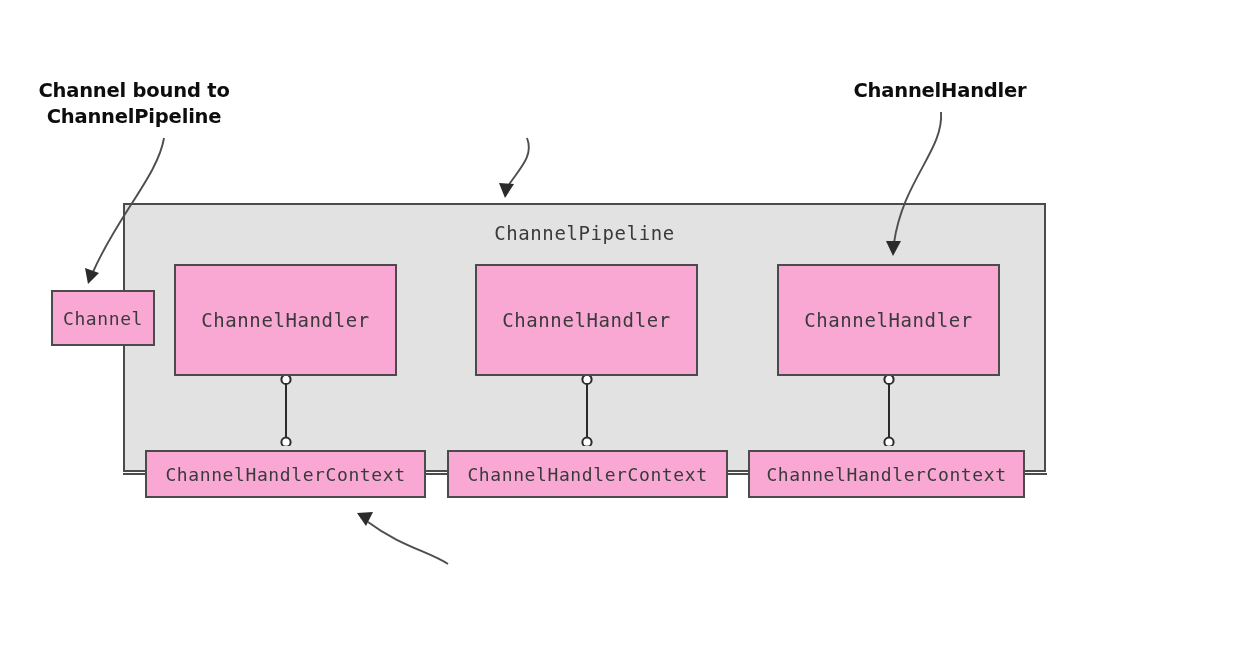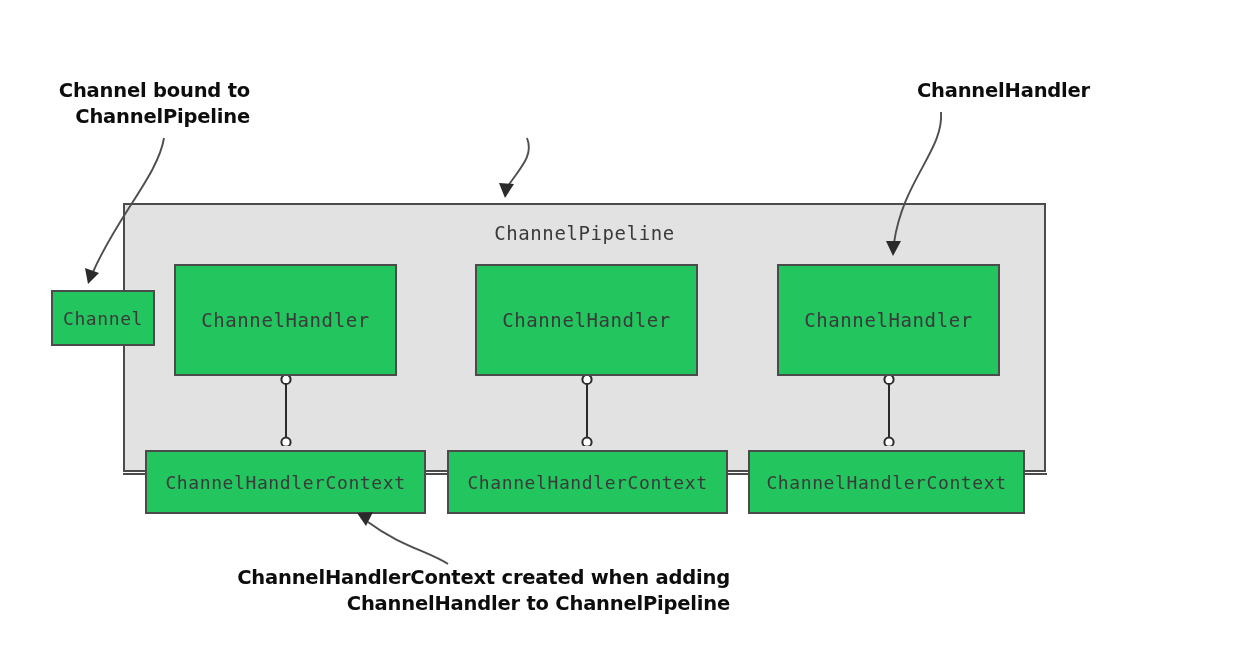--- a/index.html
+++ b/index.html
@@ -17,21 +17,21 @@
   }
 
   
   .callout {
     position: absolute;
     font-family: "DejaVu Sans", "Liberation Sans", sans-serif;
     font-weight: bold;
     font-size: 19.5px;
     line-height: 1.32;
     color: #0d0d0d;
-    text-align: right;
+    text-align: center;
     letter-spacing: -0.2px;
     white-space: pre;
   }
   #callout-left   { left: 18px;  top: 78px;  width: 232px; }
   #callout-center { left: 330px; top: 78px;  width: 400px; }
   #callout-right  { left: 790px; top: 78px;  width: 300px; }
   #callout-bottom { left: 180px; top: 565px; width: 550px; }
 
   
   #pipeline-box {
@@ -52,21 +52,21 @@
     text-align: center;
     font-family: "DejaVu Sans Mono", "Liberation Mono", monospace;
     font-size: 19px;
     color: #3a3a3a;
     letter-spacing: 0.6px;
   }
 
   
   .dbox {
     position: absolute;
-    background: #22c55e;
+    background: #f9a8d4;
     border: 2px solid #4b4b4b;
     box-sizing: border-box;
     display: flex;
     align-items: center;
     justify-content: center;
     font-family: "DejaVu Sans Mono", "Liberation Mono", monospace;
     color: #3a3a3a;
     letter-spacing: 0.6px;
   }
 
@@ -87,21 +87,21 @@
     font-size: 19px;
     z-index: 4;
   }
   #handler-box-1 { left: 174px; width: 223px; }
   #handler-box-2 { left: 475px; width: 223px; }
   #handler-box-3 { left: 777px; width: 223px; }
 
   
   .context-box {
     top: 450px;
-    height: 64px;
+    height: 48px;
     font-size: 18px;
     z-index: 6;
   }
   #context-box-1 { left: 145px; width: 281px; }
   #context-box-2 { left: 447px; width: 281px; }
   #context-box-3 { left: 748px; width: 277px; }
 
   
   .connector {
     position: absolute;
@@ -176,22 +176,20 @@
   </svg>
   <svg class="connector" id="connector-3" viewBox="0 0 14 70">
     <line x1="7" y1="5" x2="7" y2="65" stroke="#2b2b2b" stroke-width="2"></line>
     <circle cx="7" cy="3.4" r="4.6" fill="#ffffff" stroke="#2b2b2b" stroke-width="2"></circle>
     <circle cx="7" cy="66.2" r="4.6" fill="#ffffff" stroke="#2b2b2b" stroke-width="2"></circle>
   </svg>
 
   <div class="callout" id="callout-left">Channel bound to
 ChannelPipeline</div>
   <div class="callout" id="callout-right">ChannelHandler</div>
-  <div class="callout" id="callout-bottom">ChannelHandlerContext created when adding
-ChannelHandler to ChannelPipeline</div>
 
   <svg class="arrow-svg" style="left:0; top:0; width:1240px; height:667px;">
 
     <g>
       <path class="arrow-path" d="M 164 138 C 158 175, 118 215, 93 272"></path>
       <polygon class="arrow-head" points="88,284 85,268 99,273"></polygon>
     </g>
 
     <g>
       <path class="arrow-path" d="M 527 138 C 534 156, 520 168, 508 186"></path>

